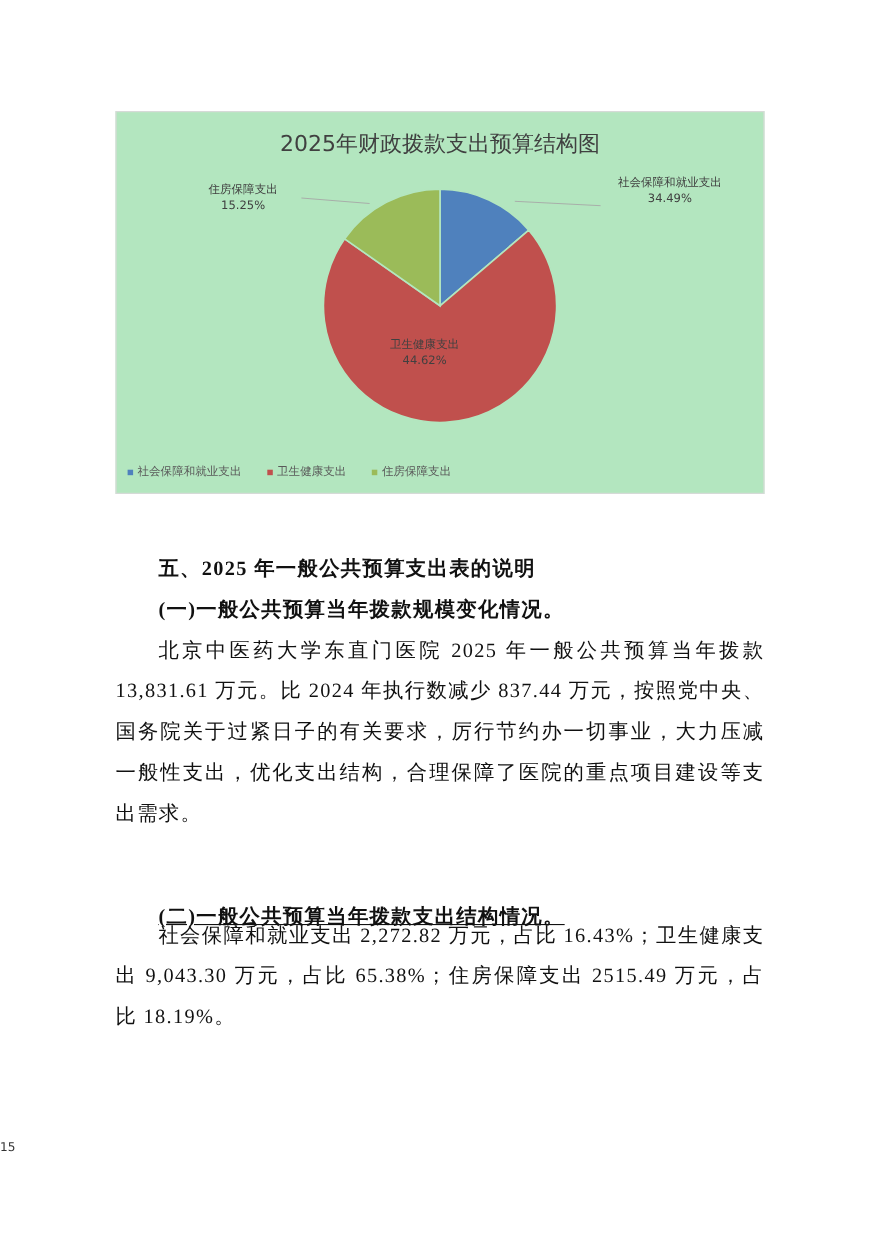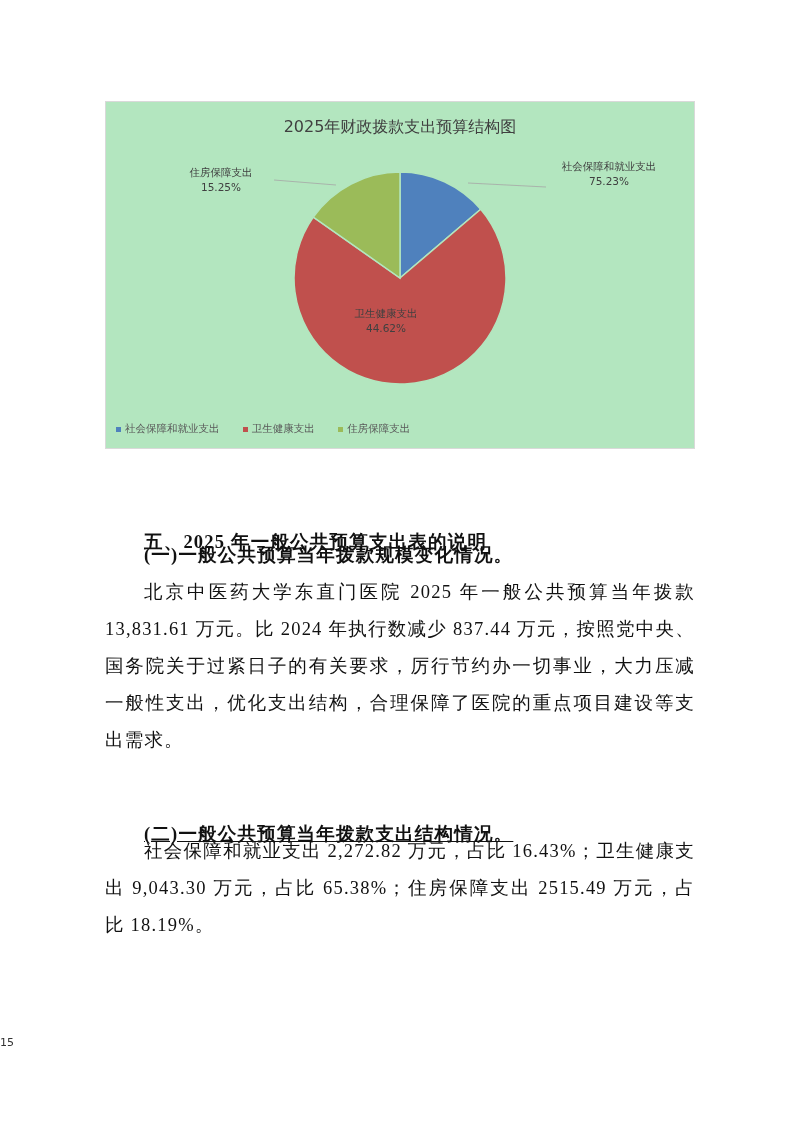--- a/index.html
+++ b/index.html
@@ -1,19 +1,19 @@
 <!DOCTYPE html>
 <html><head>
 <meta charset="utf-8">
 <style>
   html, body { margin:0; padding:0; background:#ffffff; }
   body { width:800px; height:1131px; position:relative; font-family:"Liberation Serif","DejaVu Serif",serif; color:#111; }
   .chart-box { position:absolute; left:105px; top:101px; width:590px; height:348px; background:#b3e6bf; border:1px solid #d9d9d9; box-sizing:border-box; }
   .chart-box svg { position:absolute; left:0; top:0; }
-  .chart-title { position:absolute; left:0; width:100%; top:15px; text-align:center; font-family:"DejaVu Sans",sans-serif; font-size:16px; color:#404040; }
+  .chart-title { position:absolute; left:0; width:100%; top:15px; text-align:center; font-family:"DejaVu Sans",sans-serif; font-size:20px; color:#404040; }
   .lbl { position:absolute; font-family:"DejaVu Sans",sans-serif; font-size:10.5px; color:#404040; text-align:center; line-height:15px; }
   .legend { position:absolute; top:320px; left:0; width:100%; font-family:"DejaVu Sans",sans-serif; font-size:10.5px; color:#595959; }
   .legend-item { display:inline-block; margin:0 10px; }
   .swatch { display:inline-block; width:5px; height:5px; margin-right:4px; vertical-align:middle; }
   .para { position:absolute; left:105px; width:590px; font-size:18.5px; line-height:37px; letter-spacing:1.2px; text-align:justify; }
   .heading { font-weight:bold; }
   .indent { text-indent:39px; }
   .pagenum { position:absolute; top:1036px; left:0; width:100%; font-family:"DejaVu Sans",sans-serif; font-size:11px; color:#333; }
 </style>
 </head>
@@ -28,32 +28,32 @@
     <line x1="168" y1="78" x2="230" y2="83" stroke="#a6a6a6" stroke-width="0.8"></line>
     <line x1="362" y1="81" x2="440" y2="85" stroke="#a6a6a6" stroke-width="0.8"></line>
   </svg>
   <div class="chart-title">2025年财政拨款支出预算结构图</div>
   <div class="lbl" style="left:55px; top:63px; width:120px;">
     <div>住房保障支出</div>
     <div>15.25%</div>
   </div>
   <div class="lbl" style="left:433px; top:57px; width:140px;">
     <div>社会保障和就业支出</div>
-    <div>75.23%</div>
+    <div>34.49%</div>
   </div>
   <div class="lbl" style="left:225px; top:204px; width:110px;">
     <div>卫生健康支出</div>
     <div>44.62%</div>
   </div>
   <div class="legend">
     <span class="legend-item"><span class="swatch" style="background:#4f81bd"></span><span>社会保障和就业支出</span></span>
     <span class="legend-item"><span class="swatch" style="background:#c0504d"></span><span>卫生健康支出</span></span>
     <span class="legend-item"><span class="swatch" style="background:#9bbb59"></span><span>住房保障支出</span></span>
   </div>
 </div>
 
-<div class="para heading indent" style="top:524px;">五、2025 年一般公共预算支出表的说明</div>
+<div class="para heading indent" style="top:500px;">五、2025 年一般公共预算支出表的说明</div>
 <div class="para heading indent" style="top:537px;">(一)一般公共预算当年拨款规模变化情况。</div>
 <div class="para indent" style="top:574px;">北京中医药大学东直门医院 2025 年一般公共预算当年拨款 13,831.61 万元。比 2024 年执行数减少 837.44 万元，按照党中央、国务院关于过紧日子的有关要求，厉行节约办一切事业，大力压减一般性支出，优化支出结构，合理保障了医院的重点项目建设等支出需求。</div>
 <div class="para heading indent" style="top:816px;text-decoration:underline;">(二)一般公共预算当年拨款支出结构情况。</div>
 <div class="para indent" style="top:833px;">社会保障和就业支出 2,272.82 万元，占比 16.43%；卫生健康支出 9,043.30 万元，占比 65.38%；住房保障支出 2515.49 万元，占比 18.19%。</div>
 
 <div class="pagenum">15</div>
 
 </body></html>

